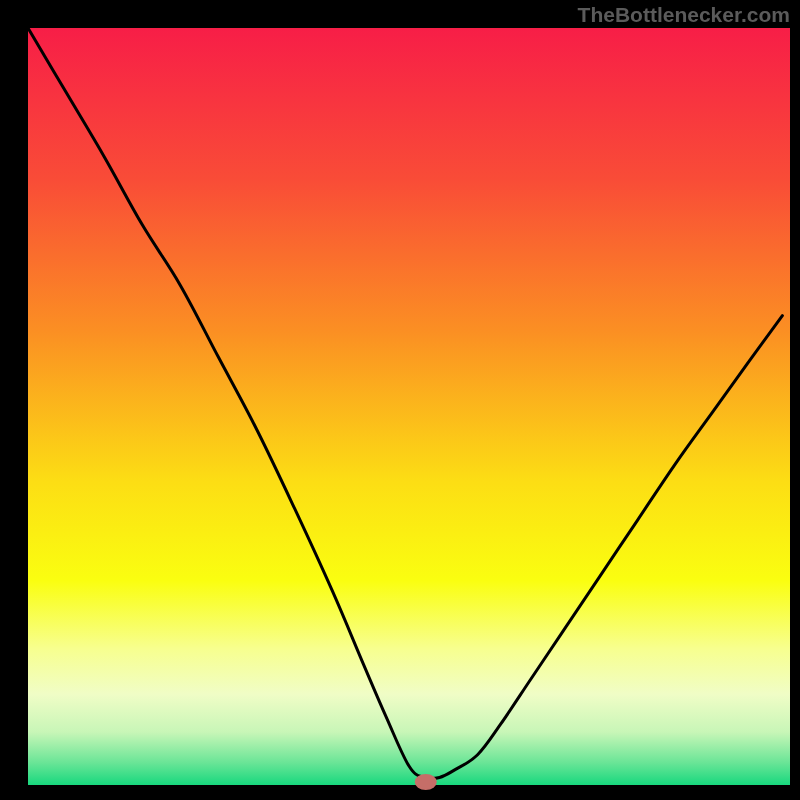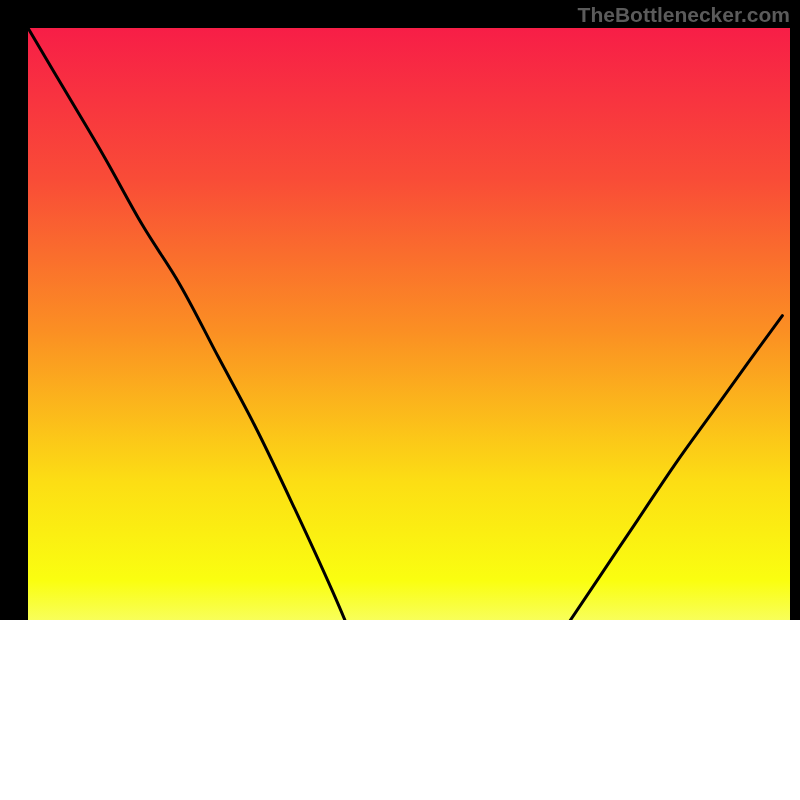--- a/index.html
+++ b/index.html
@@ -6,21 +6,21 @@
     margin: 0;
     padding: 0;
     background: #fff;
     font-family: Arial, sans-serif;
     display: flex;
     justify-content: center;
     align-items: flex-start;
   }
   .wrap {
     width: 800px;
-    height: 620px;
+    height: 800px;
     position: relative;
   }
   svg { display: block; }
 </style>
 </head>
 <body>
 <div class="wrap">
 
 <svg id="chart-svg" width="800" height="800" viewBox="0 0 800 800">
   <defs>

